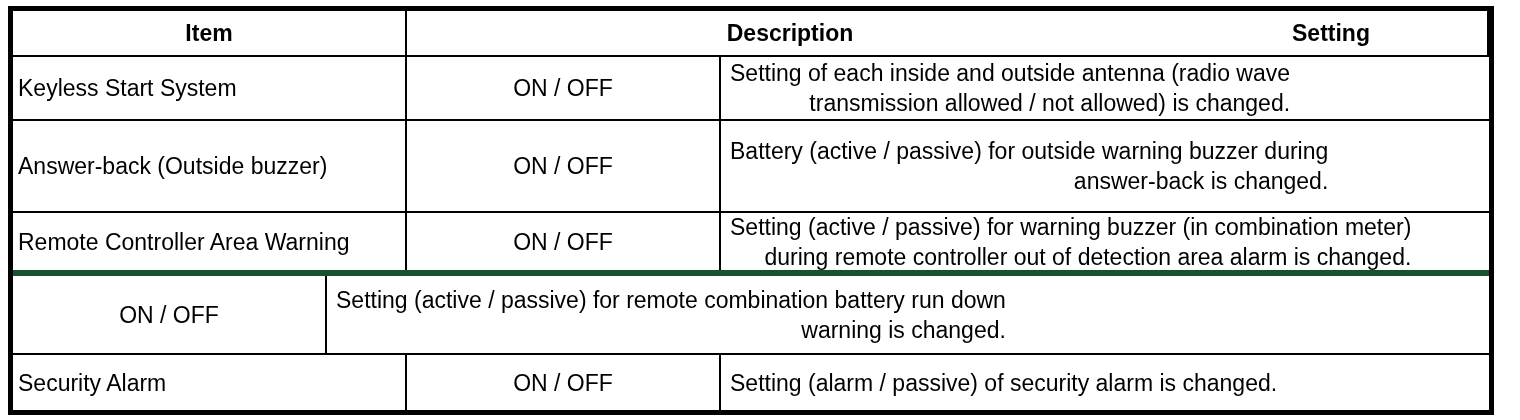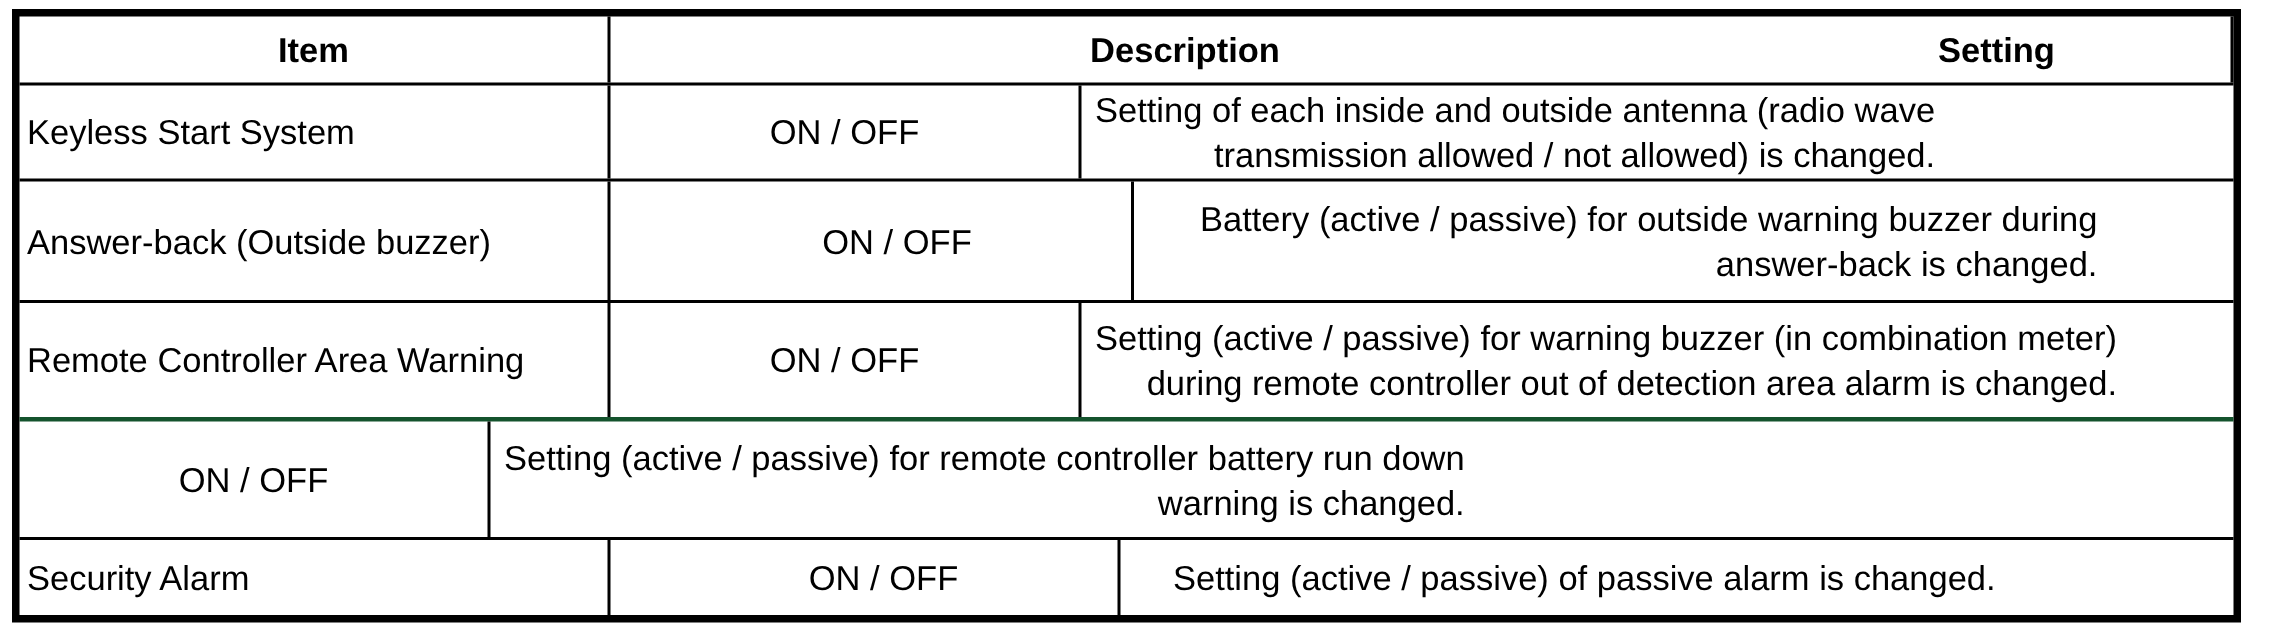--- a/index.html
+++ b/index.html
@@ -27,24 +27,24 @@
     flex-direction: column;
     background: #ffffff;
   }
   .trow {
     display: flex;
     flex-direction: row;
     width: 100%;
   }
   .thead        { height: 46px; border-bottom: 2px solid #000; }
   .r0           { height: 64px; border-bottom: 2px solid #000; }
-  .r1           { height: 81px; border-bottom: 2px solid #000; gap: 35px; }
-  .r2           { height: 79px; border-bottom: 3px solid #14532d; }
+  .r1           { height: 92px; border-bottom: 2px solid #000; }
+  .r2           { height: 63px; border-bottom: 6px solid #14532d; }
   .r3           { height: 79px; border-bottom: 2px solid #000; }
-  .r4           { flex: 1; gap: 26px; }
+  .r4           { flex: 1; }
   .cell {
     display: flex;
     align-items: center;
     font-size: 23px;
     line-height: 30px;
     white-space: pre-line;
     overflow: hidden;
   }
   .c-item {
     width: 394px;
@@ -101,24 +101,24 @@
 
     <div class="trow r2">
       <div class="cell c-item">Remote Controller Area Warning</div>
       <div class="cell c-setting">ON / OFF</div>
       <div class="cell c-desc">Setting (active / passive) for warning buzzer (in combination meter)
 during remote controller out of detection area alarm is changed.</div>
     </div>
 
     <div class="trow r3">
       <div class="cell c-setting">ON / OFF</div>
-      <div class="cell c-desc">Setting (active / passive) for remote controller battery run down
+      <div class="cell c-desc">Setting (active / passive) for remote combination battery run down
 warning is changed.</div>
     </div>
 
     <div class="trow r4">
       <div class="cell c-item">Security Alarm</div>
       <div class="cell c-setting">ON / OFF</div>
-      <div class="cell c-desc">Setting (active / passive) of passive alarm is changed.</div>
+      <div class="cell c-desc">Setting (alarm / passive) of security alarm is changed.</div>
     </div>
 
   </div>
 </div>
 
 </body></html>

